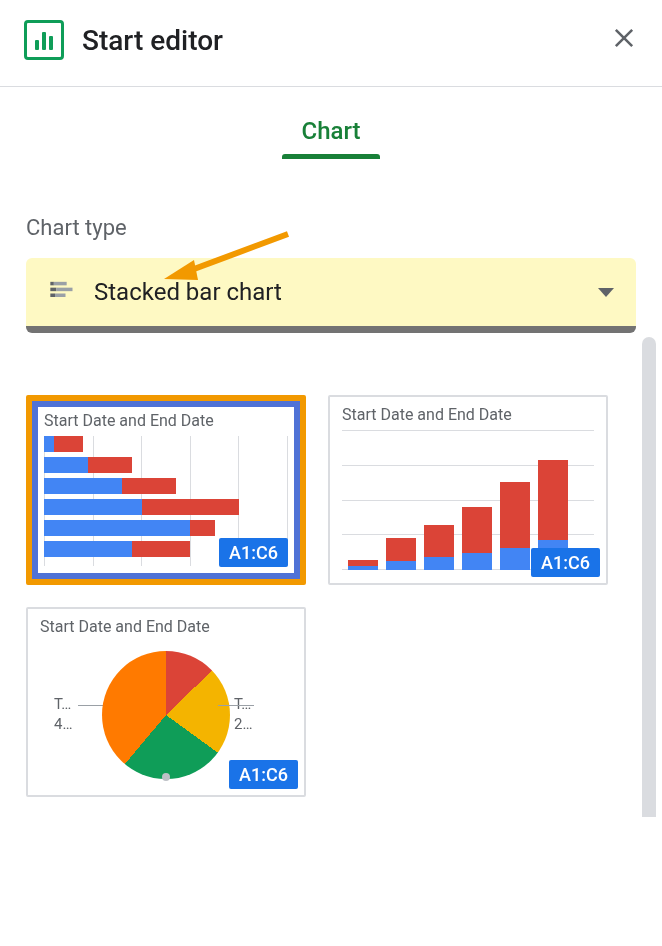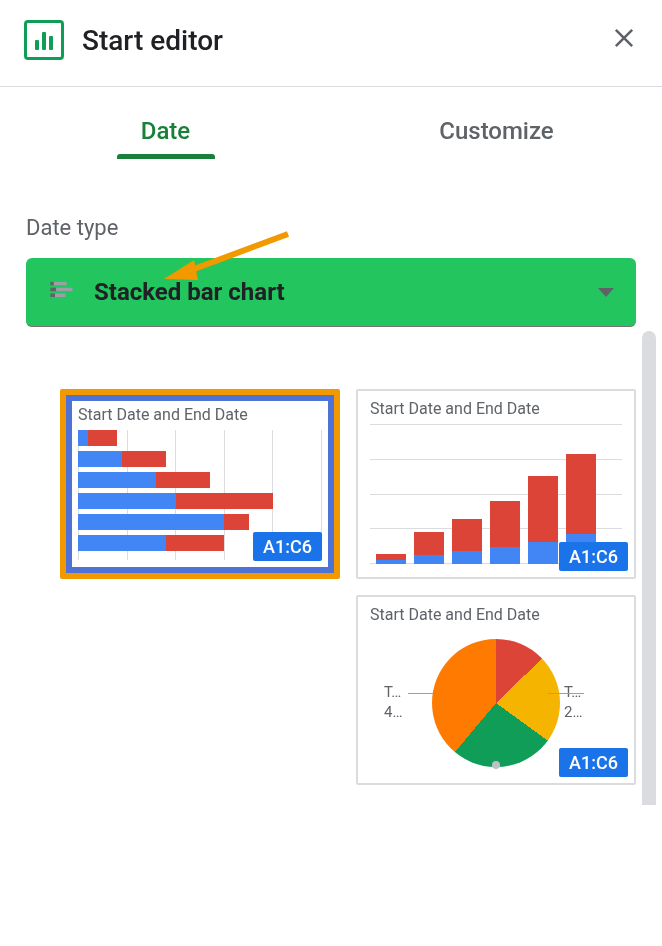--- a/index.html
+++ b/index.html
@@ -81,29 +81,28 @@
       background: #188038;
       border-radius: 3px 3px 0 0;
     }
     .section-label {
       font-size: 22px;
       color: #5f6368;
       margin: 56px 0 18px 26px;
     }
     .dropdown {
       margin: 0 26px;
-      background: #22c55e;
+      background: #fef9c3;
       border-radius: 6px;
-      border-bottom: 1px solid #737373;
+      border-bottom: 7px solid #737373;
       padding: 18px 22px;
       display: flex;
       align-items: center;
       gap: 18px;
       cursor: pointer;
-      font-weight: bold;
     }
     .dropdown .chart-type-icon svg { width: 28px; height: 28px; }
     .dropdown-label {
       font-size: 24px;
       color: #202124;
       flex: 1;
     }
     .dropdown-arrow {
       width: 0; height: 0;
       border-left: 8px solid transparent;
@@ -125,23 +124,22 @@
       right: 6px;
       top: -48px;
       width: 14px;
       height: 510px;
       background: #dadce0;
       border-radius: 7px;
     }
     .thumbs {
       display: flex;
       flex-wrap: wrap;
-      gap: 16px;
+      gap: 22px;
       padding: 10px 26px 20px 26px;
-      justify-content: flex-end;
     }
     .thumb {
       width: 280px;
       height: 190px;
       border: 2px solid #dadce0;
       border-radius: 2px;
       background: #fff;
       padding: 8px 12px 12px 12px;
       position: relative;
       cursor: pointer;
@@ -296,25 +294,24 @@
   <div class="header-title">Start editor</div>
   <div class="close-icon">
     <svg viewBox="0 0 24 24">
         <path fill="none" stroke="#5f6368" stroke-width="2.2" d="M5 5 L19 19 M19 5 L5 19"></path>
       </svg>
   </div>
 </div>
 <div class="divider"></div>
 
 <div class="tabs">
-  <div class="tab active">Date</div>
-  <div class="tab inactive">Customize</div>
+  <div class="tab active">Chart</div>
 </div>
 
-<div class="section-label">Date type</div>
+<div class="section-label">Chart type</div>
 
 <svg class="arrow-annot" width="140" height="70" viewBox="0 0 140 70">
   <line x1="130" y1="10" x2="28" y2="48" stroke="#f29900" stroke-width="6"></line>
   <polygon points="6,55 36,36 40,56" fill="#f29900"></polygon>
 </svg>
 
 <div class="dropdown">
   <span class="chart-type-icon">
     <svg viewBox="0 0 24 24">
       <rect x="2" y="5" width="3" height="3" fill="#5f6368"></rect>

